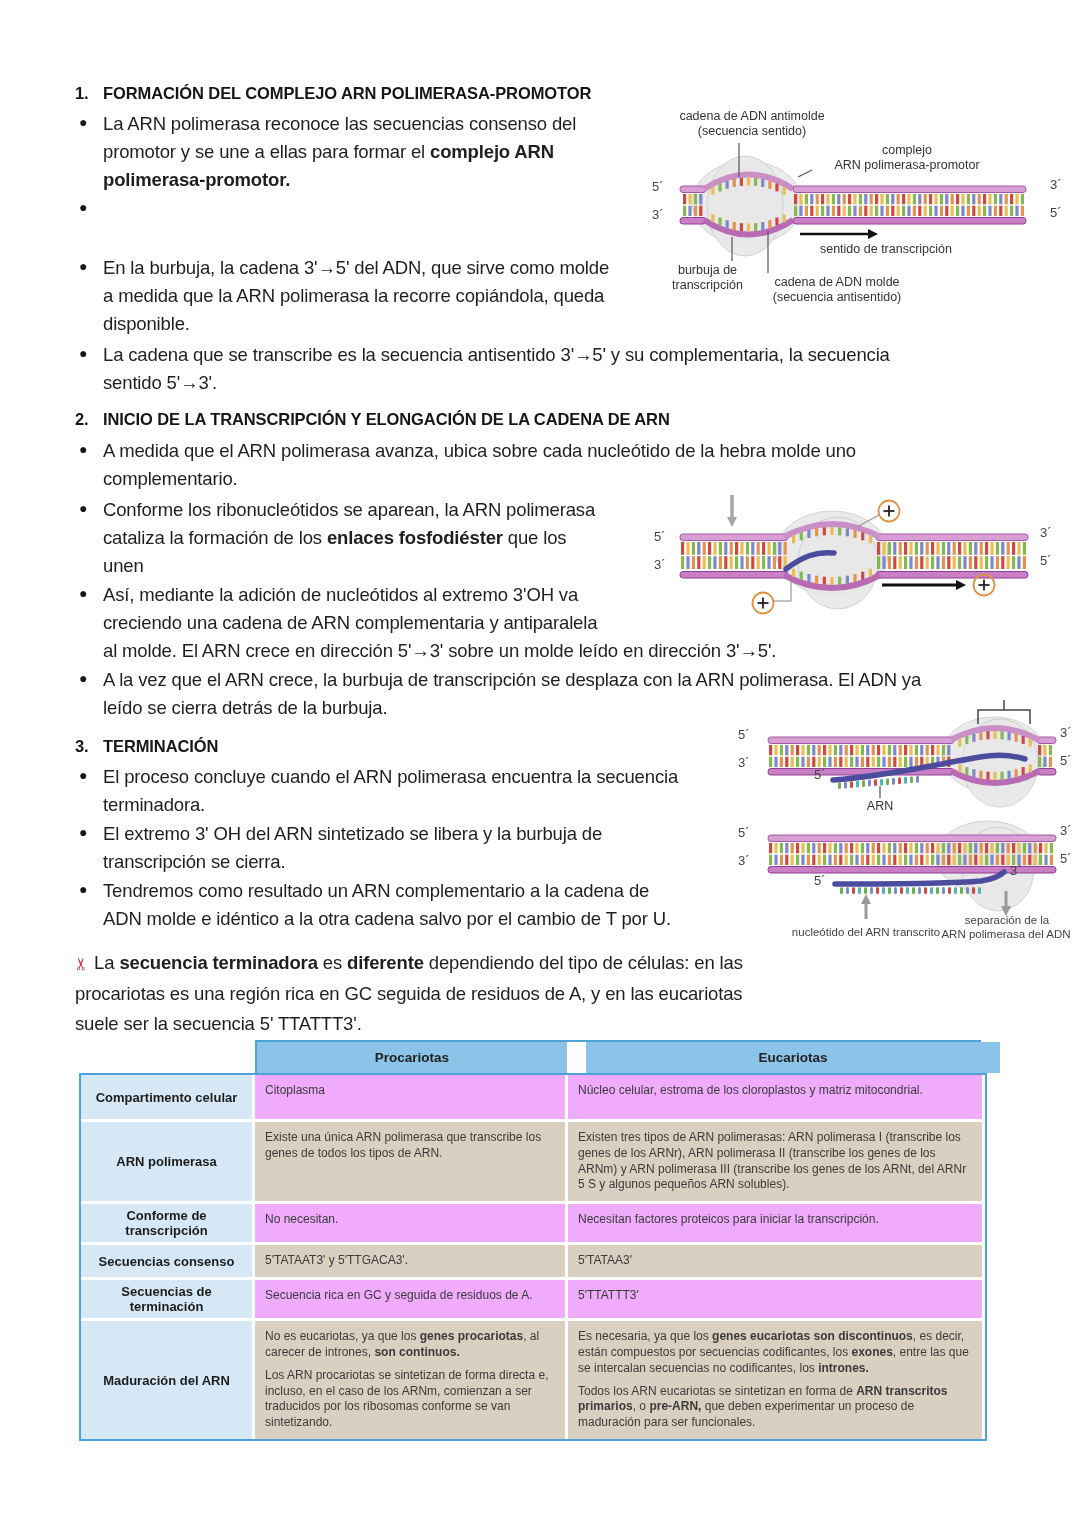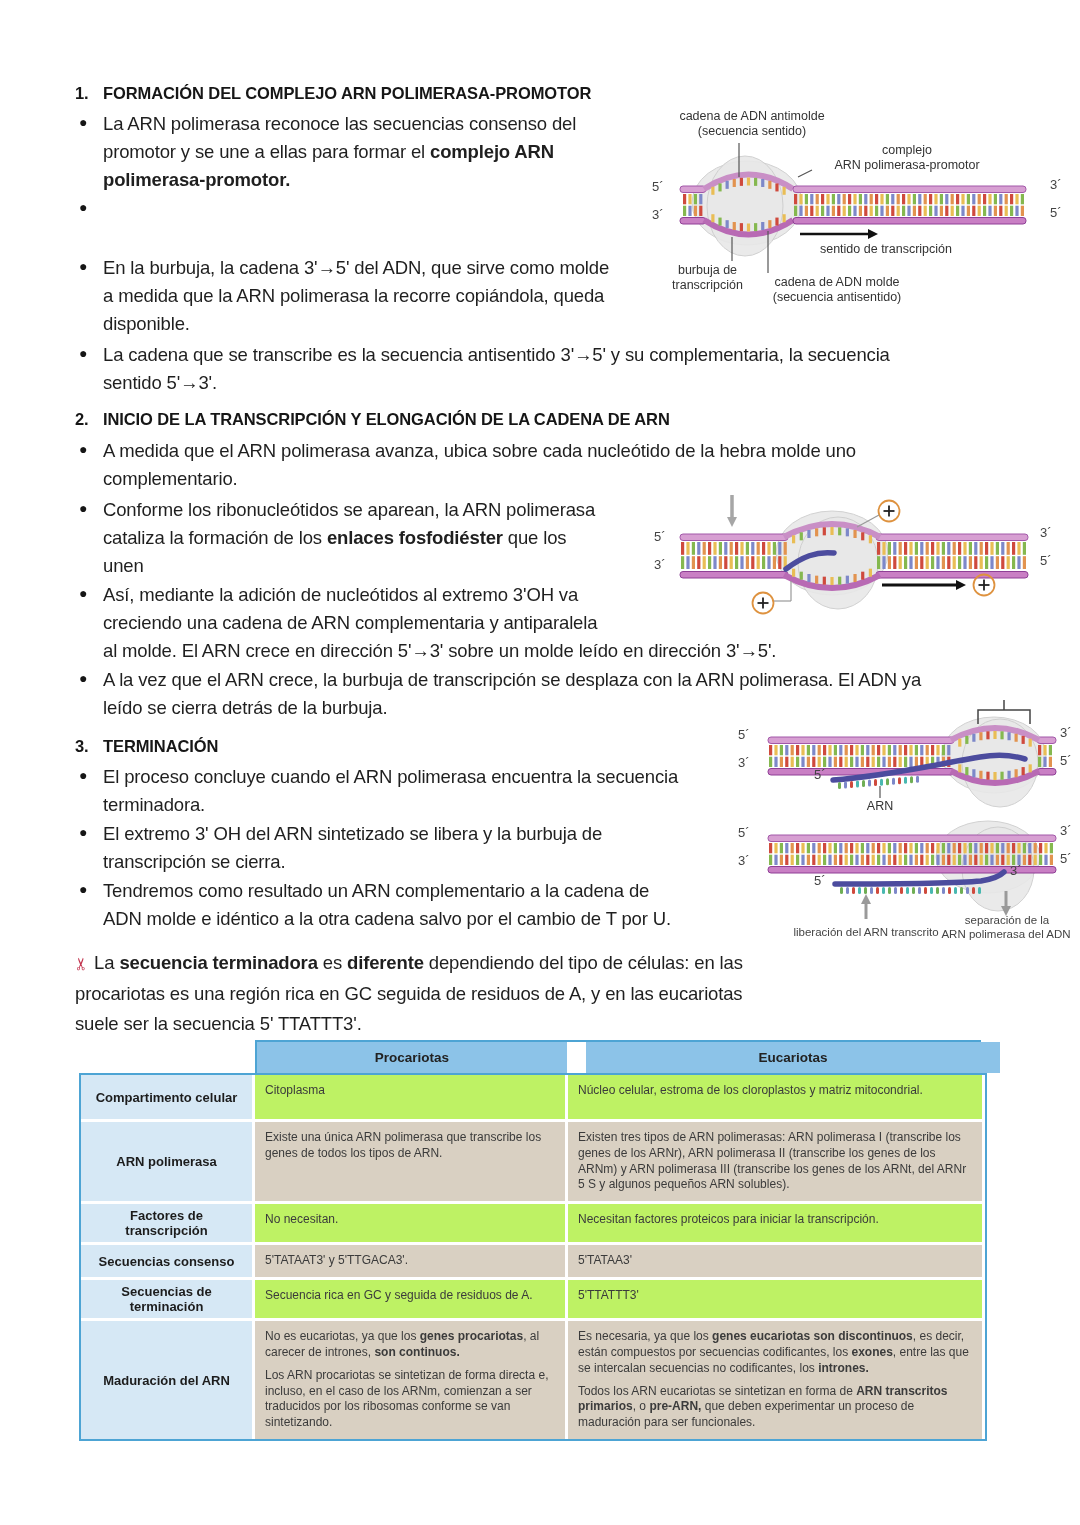--- a/index.html
+++ b/index.html
@@ -24,21 +24,21 @@
   .tablewrap{position:absolute;left:79px;top:1040px;width:908px;font-size:12px;}
   .thead{margin-left:176px;display:grid;grid-template-columns:310px 414px;gap:19px;
          background:#fff;border:2.5px solid #4da4d4;border-bottom:none;width:726px;box-sizing:border-box;}
   .th{background:#8cc3e8;height:31px;display:flex;align-items:center;justify-content:center;
       font-weight:bold;font-size:13.5px;color:#222;}
   .tbody{display:grid;grid-template-columns:171px 310px 414px;gap:3px;background:#fff;
          border:2.5px solid #4da4d4;box-sizing:content-box;}
   .tl{background:#d6e8f5;display:flex;align-items:center;justify-content:center;text-align:center;
       font-weight:bold;font-size:13px;color:#1c1c1c;padding:4px 10px;box-sizing:border-box;}
   .tc{padding:8px 10px;line-height:1.32;color:#3b3b3b;box-sizing:border-box;}
-  .row-a{background:#bef264;}
+  .row-a{background:#f0abfc;}
   .row-b{background:#d9d0c2;}
   .cellp{margin:0;}
   .cellp + .cellp{margin-top:7px;}
   .h1{min-height:44px;} .h2{min-height:78px;} .h3{min-height:32px;}
   .h4{min-height:28px;} .h5{min-height:28px;} .h6{min-height:110px;}
 </style>
 </head>
 <body>
 
 <div class="page">
@@ -688,21 +688,21 @@
     <span class="fprime" style="left:322px;top:28px;">3´</span>
     <span class="fprime" style="left:322px;top:56px;">5´</span>
     <span class="fprime" style="left:76px;top:70px;">5´</span>
     <span class="flabel" style="left:120px;top:102px;width:44px;">ARN</span>
     <span class="fprime" style="left:0px;top:128px;">5´</span>
     <span class="fprime" style="left:0px;top:156px;">3´</span>
     <span class="fprime" style="left:322px;top:126px;">3´</span>
     <span class="fprime" style="left:322px;top:154px;">5´</span>
     <span class="fprime" style="left:76px;top:176px;">5´</span>
     <span class="fprime" style="left:272px;top:166px;">3´</span>
-    <span class="fcap" style="left:18px;top:228px;width:220px;">liberación del ARN transcrito</span>
+    <span class="fcap" style="left:18px;top:228px;width:220px;">nucleótido del ARN transcrito</span>
     <span class="fcap" style="left:196px;top:216px;width:146px;">separación de la</span>
     <span class="fcap" style="left:190px;top:230px;width:156px;">ARN polimerasa del ADN</span>
   </div>
 
   <div class="tablewrap">
     <div class="thead">
       <div class="th">Procariotas</div>
       <div class="th">Eucariotas</div>
     </div>
     <div class="tbody">
@@ -715,21 +715,21 @@
         </div>
 
       <div class="tl h2">ARN polimerasa</div>
       <div class="tc row-b">
           <div class="cellp"><span>Existe una única ARN polimerasa que transcribe los genes de todos los tipos de ARN.</span></div>
         </div>
       <div class="tc row-b">
           <div class="cellp"><span>Existen tres tipos de ARN polimerasas: ARN polimerasa I (transcribe los genes de los ARNr), ARN polimerasa II (transcribe los genes de los ARNm) y ARN polimerasa III (transcribe los genes de los ARNt, del ARNr 5 S y algunos pequeños ARN solubles).</span></div>
         </div>
 
-      <div class="tl h3">Factores de transcripción</div>
+      <div class="tl h3">Conforme de transcripción</div>
       <div class="tc row-a">
           <div class="cellp"><span>No necesitan.</span></div>
         </div>
       <div class="tc row-a">
           <div class="cellp"><span>Necesitan factores proteicos para iniciar la transcripción.</span></div>
         </div>
 
       <div class="tl h4">Secuencias consenso</div>
       <div class="tc row-b">
           <div class="cellp"><span>5'TATAAT3' y 5'TTGACA3'.</span></div>

